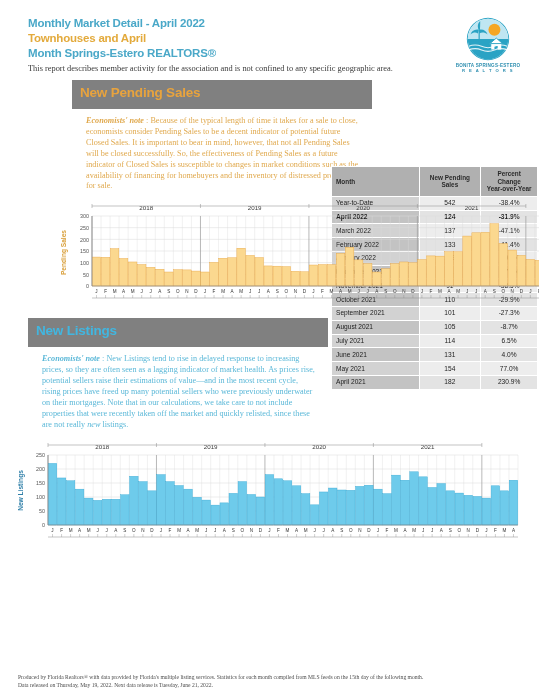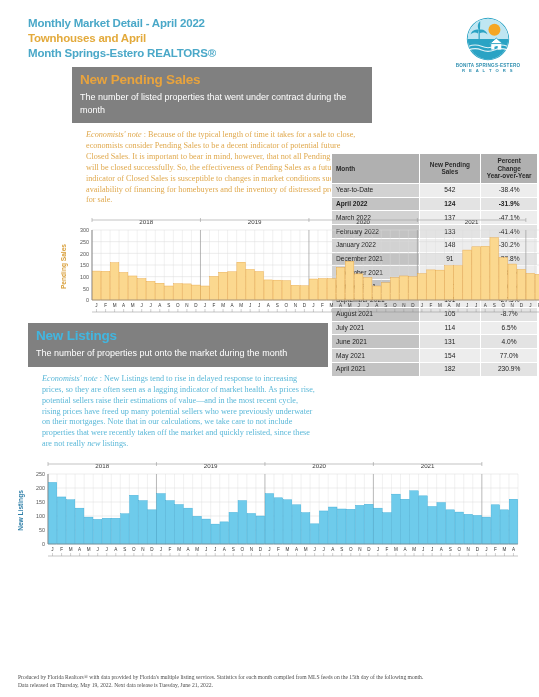--- a/index.html
+++ b/index.html
@@ -64,21 +64,21 @@
   }
 
   
   .note {
     width: 300px; margin-left: 28px; padding: 7px 10px 4px 14px;
     font-family: "Liberation Serif", serif;
     font-size: 8.2px; line-height: 10.9px; text-align: left;
   }
   .note.orange { color: #e0a94e; }
   .note.blue { color: #5bb8d8; }
-  .note b { font-weight: 400; font-style: italic; }
+  .note b { font-weight: 700; font-style: italic; }
   .note i { font-style: italic; }
 
   
   .tbl-wrap { position: absolute; right: 1px; width: 207px; }
   table.data { border-collapse: collapse; width: 207px; }
   table.data th {
     background: #b0b0b0; color: #2b2b2b;
     font-family: "Liberation Sans", sans-serif;
     font-size: 6.4px; font-weight: 600; padding: 3px 4px;
     border: 1px solid #ffffff; line-height: 7.6px;
@@ -122,20 +122,21 @@
 </style>
 </head>
 <body>
 
 <div class="page">
 
   <div class="header">
     <div class="hdr-line1">Monthly Market Detail - April 2022</div>
     <div class="hdr-line2">Townhouses and April</div>
     <div class="hdr-line3">Month Springs-Estero REALTORS®</div>
+    <div class="hdr-sub">This report describes member activity for the association and is not confined to any specific geographic area.</div>
 
     <div class="logo">
       <svg class="logo-mark" viewBox="0 0 100 100">
         <circle cx="50" cy="50" r="46" fill="#2aa3c4"></circle>
         <circle cx="50" cy="50" r="44" fill="#ffffff"></circle>
         <path d="M50 6 A44 44 0 0 1 94 50 L6 50 A44 44 0 0 1 50 6 Z" fill="#bfe6f2"></path>
         <path d="M6 50 A44 44 0 0 0 94 50 Z" fill="#2aa3c4"></path>
         <circle cx="64" cy="30" r="13" fill="#f5a623"></circle>
         <g fill="#2aa3c4">
           <path d="M30 30 C20 28 14 34 12 40 C18 35 24 35 28 38 Z"></path>
@@ -240,21 +241,20 @@
               <td class="m">April 2021</td>
               <td class="v">182</td>
               <td class="p">230.9%</td>
             </tr>
           </tbody>
       </table>
     </div>
 
     <div class="banner">
       <div class="banner-title orange">New Pending Sales</div>
-      <div class="banner-desc">The number of listed properties that went under contract during the month</div>
     </div>
 
     <div class="note orange">
       <b>Economists' note</b><span> : </span><span>Because of the typical length of time it takes for a sale to close, economists consider Pending Sales to be a decent indicator of potential future Closed Sales.  It is important to bear in mind, however, that not all Pending Sales will be closed successfully.  So, the effectiveness of Pending Sales as a future indicator of Closed Sales is susceptible to changes in market conditions such as the availability of financing  for homebuyers and the inventory of distressed properties for sale.</span>
     </div>
 
     <div class="chart-block" style="margin-top:6px;">
       <div class="chart-ylabel ylab-orange">
         <span>Pending Sales</span>
       </div>
@@ -492,25 +492,24 @@
           <line x1="469.40384615384613" y1="93" x2="469.40384615384613" y2="96" stroke="#8a8a8a" stroke-width="0.4"></line>
           <text x="478.4423076923077" y="91" text-anchor="middle" font-family="&quot;Liberation Sans&quot;, sans-serif" font-size="4.6" fill="#333">M</text>
           <line x1="478.4423076923077" y1="93" x2="478.4423076923077" y2="96" stroke="#8a8a8a" stroke-width="0.4"></line>
           <text x="487.4807692307692" y="91" text-anchor="middle" font-family="&quot;Liberation Sans&quot;, sans-serif" font-size="4.6" fill="#333">A</text>
           <line x1="487.4807692307692" y1="93" x2="487.4807692307692" y2="96" stroke="#8a8a8a" stroke-width="0.4"></line>
           <line x1="22" y1="96" x2="492" y2="96" stroke="#8a8a8a" stroke-width="0.5"></line>
         </svg>
     </div>
   </div>
 
-  <div class="section" style="margin-top:7px;">
+  <div class="section" style="margin-top:16px;">
 
     <div class="banner">
       <div class="banner-title blue">New Listings</div>
-      <div class="banner-desc">The number of properties put onto the market during the month</div>
     </div>
 
     <div class="note blue">
       <b>Economists' note</b><span> :  </span><span>New Listings tend to rise in delayed response to increasing prices, so they are often seen as a lagging indicator of market health.  As prices rise, potential sellers raise their estimations of value—and in the most recent cycle, rising prices have freed up many potential sellers who were previously underwater on their mortgages.  Note that in our calculations, we take care to not include properties that were recently taken off the market and quickly relisted, since these are not really </span><i>new</i><span> listings.</span>
     </div>
 
     <div class="chart-block" style="margin-top:6px;">
       <div class="chart-ylabel ylab-blue">
         <span>New Listings</span>
       </div>

